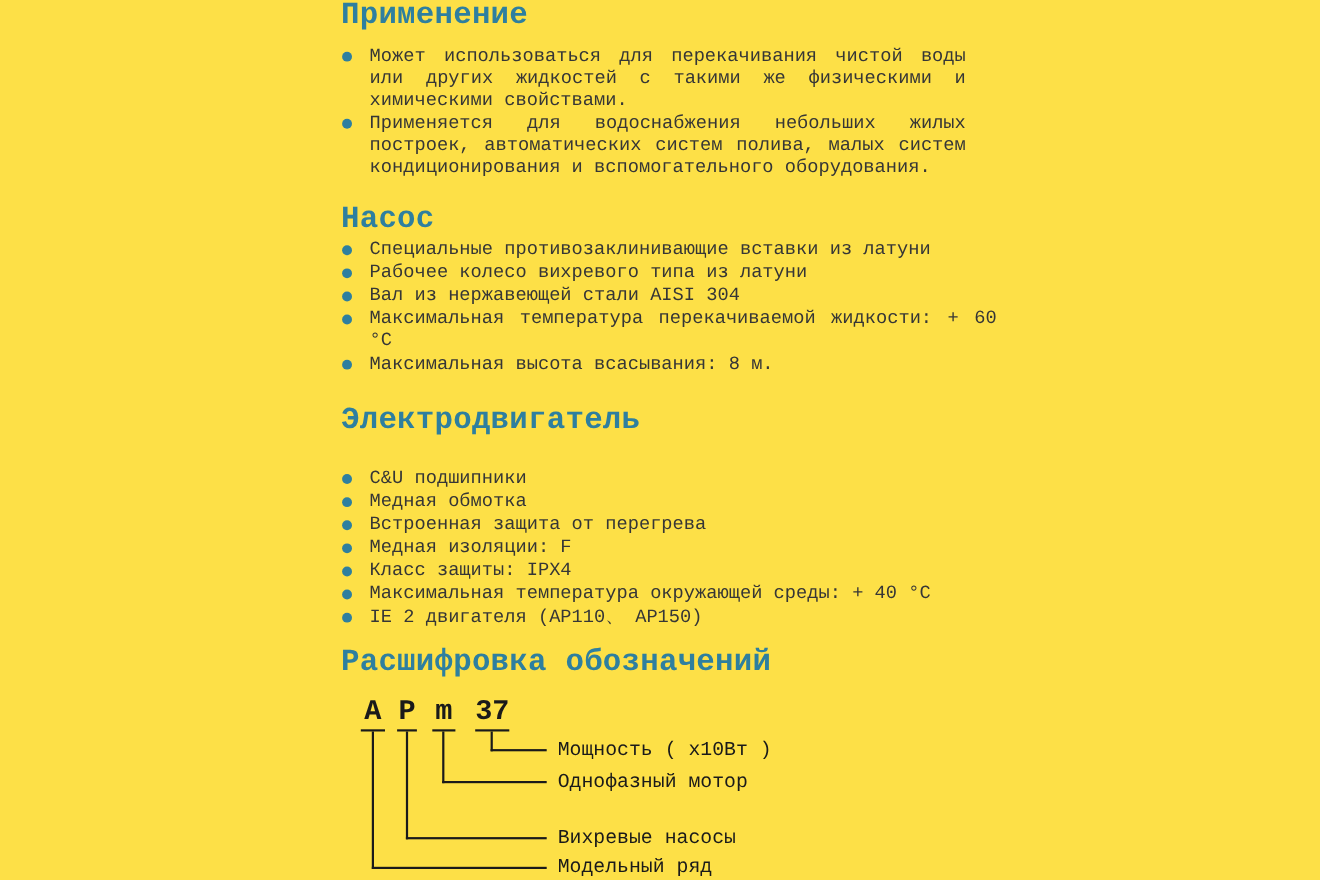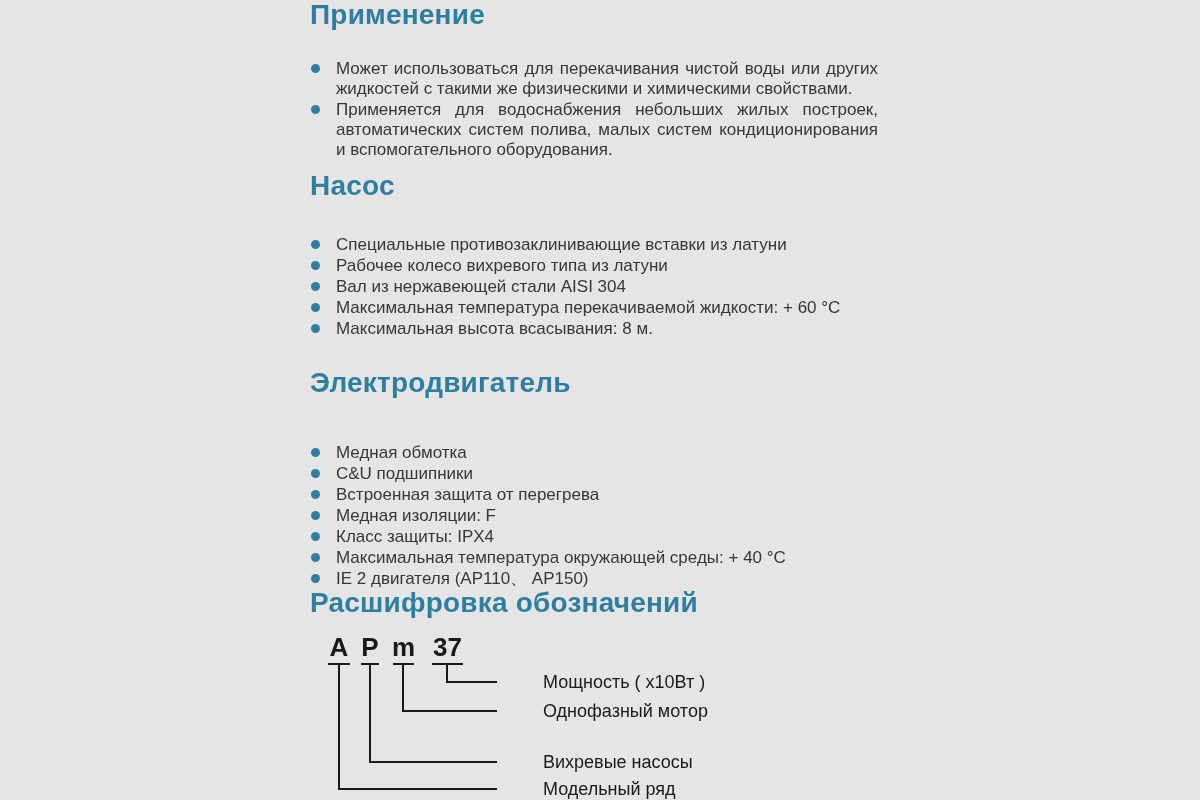--- a/index.html
+++ b/index.html
@@ -5,43 +5,42 @@
   :root{
     --accent:#2e7f9f;
     --body-text:#363636;
     --diagram:#1a1a1a;
   }
   *{margin:0;padding:0;box-sizing:border-box;}
   html,body{background:#ffffff;}
   #canvas{
     position:relative;
     width:1200px;height:800px;
-    background:#e5e5e5;
+    background:#fde047;
     overflow:hidden;
-    font-family:Liberation Sans, sans-serif;
+    font-family:Liberation Mono, monospace;
   }
   .heading{
     position:absolute;left:310px;
     font-size:28px;font-weight:bold;line-height:32px;
     color:var(--accent);
     letter-spacing:0.2px;
     white-space:nowrap;
   }
   .blist{
     position:absolute;left:310px;
     list-style:none;
   }
   .blist.w1{width:568px;}
   .blist.w2{width:596px;}
   .blist li{
     position:relative;
     padding-left:26px;
     font-size:17px;line-height:20px;
     color:var(--body-text);
-    margin-top:17px;
   }
   .blist li + li{margin-top:1px;}
   .li-text{display:block;text-align:justify;}
   .dot{
     position:absolute;left:1px;top:5px;
     width:9px;height:9px;border-radius:50%;
     background:var(--accent);
   }
   .diagram{
     position:absolute;left:310px;top:630px;
@@ -53,21 +52,20 @@
     font-size:26px;font-weight:bold;line-height:30px;
     text-align:center;color:var(--diagram);
   }
   .hline{position:absolute;height:2px;background:var(--diagram);}
   .vline{position:absolute;width:2px;background:var(--diagram);}
   .dg-label{
     position:absolute;left:197px;
     font-size:18px;line-height:22px;
     color:var(--diagram);
     white-space:nowrap;
-    margin-left:36px;
   }
   .dg-label span{display:block;text-align:right;}
 </style>
 </head>
 <body>
 
 <div id="canvas">
 
   <h2 class="heading" style="top:-1px">Применение</h2>
 
@@ -77,21 +75,21 @@
         <span class="dot"></span>
         <span class="li-text">Может использоваться для перекачивания чистой воды или других жидкостей с такими же физическими и химическими свойствами.</span>
       </li>
 
       <li>
         <span class="dot"></span>
         <span class="li-text">Применяется для водоснабжения небольших жилых построек, автоматических систем полива, малых систем кондиционирования и вспомогательного оборудования.</span>
       </li>
     </ul>
 
-  <h2 class="heading" style="top:170px">Насос</h2>
+  <h2 class="heading" style="top:184px">Насос</h2>
 
   <ul class="blist w2" style="top:218px">
 
 
       <li>
         <span class="dot"></span>
         <span class="li-text">Специальные противозаклинивающие вставки из латуни</span>
       </li>
 
       <li>
@@ -114,26 +112,26 @@
         <span class="li-text">Максимальная высота всасывания: 8 м.</span>
       </li>
     </ul>
 
   <h2 class="heading" style="top:367px">Электродвигатель</h2>
 
   <ul class="blist w2" style="top:426px">
 
       <li>
         <span class="dot"></span>
-        <span class="li-text">Медная обмотка</span>
+        <span class="li-text">C&amp;U подшипники</span>
       </li>
 
       <li>
         <span class="dot"></span>
-        <span class="li-text">C&amp;U подшипники</span>
+        <span class="li-text">Медная обмотка</span>
       </li>
 
       <li>
         <span class="dot"></span>
         <span class="li-text">Встроенная защита от перегрева</span>
       </li>
 
       <li>
         <span class="dot"></span>
         <span class="li-text">Медная изоляции: F</span>

